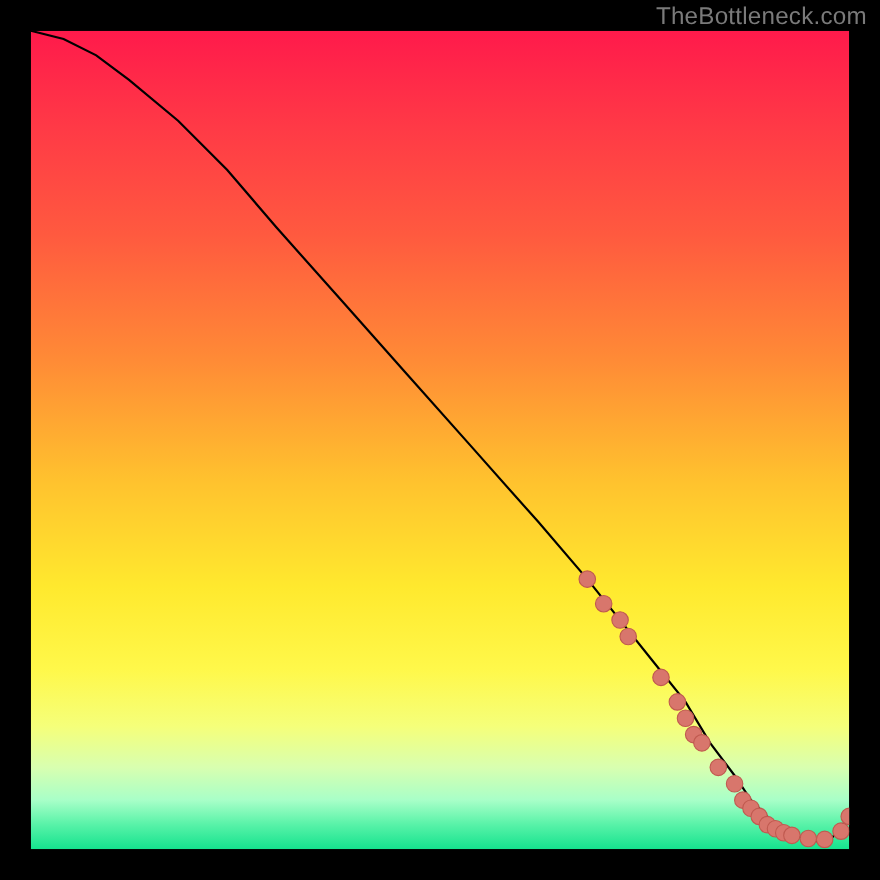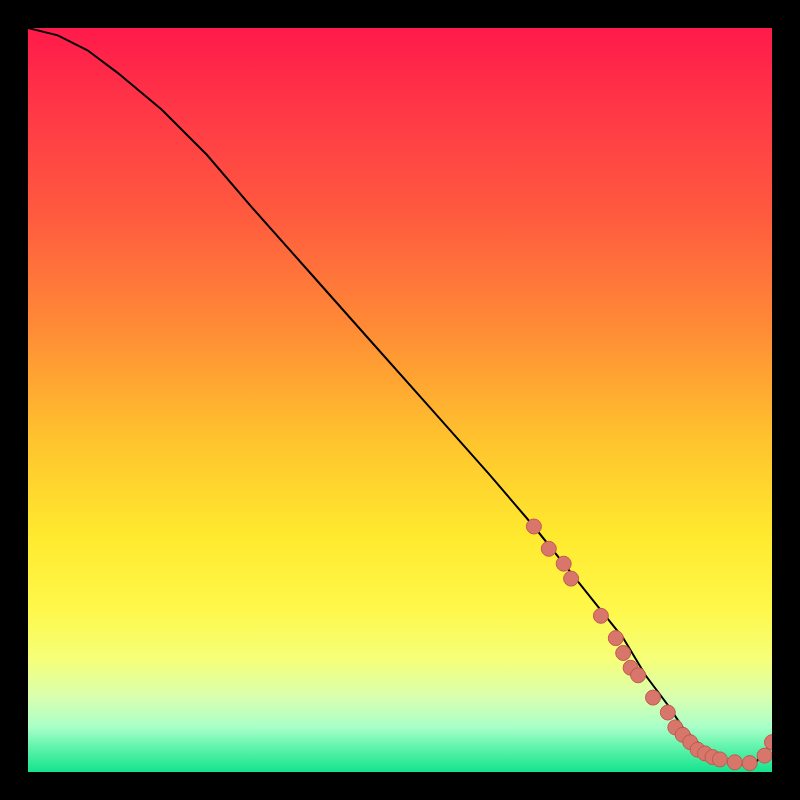--- a/index.html
+++ b/index.html
@@ -38,20 +38,21 @@
   .plot-area svg {
     display: block;
     width: 744px;
     height: 744px;
   }
 </style>
 </head>
 <body>
 
 <div class="frame">
+  <div class="watermark">TheBottleneck.com</div>
 
   <div class="plot-area">
     <svg viewBox="0 0 744 744" preserveAspectRatio="none">
       <defs>
         <linearGradient id="bg-grad" x1="0" y1="0" x2="0" y2="1">
             <stop offset="0%" stop-color="#ff1a4b"></stop>
             <stop offset="12%" stop-color="#ff3a46"></stop>
             <stop offset="25%" stop-color="#ff5a3f"></stop>
             <stop offset="40%" stop-color="#ff8a36"></stop>
             <stop offset="55.00000000000001%" stop-color="#ffc22e"></stop>

